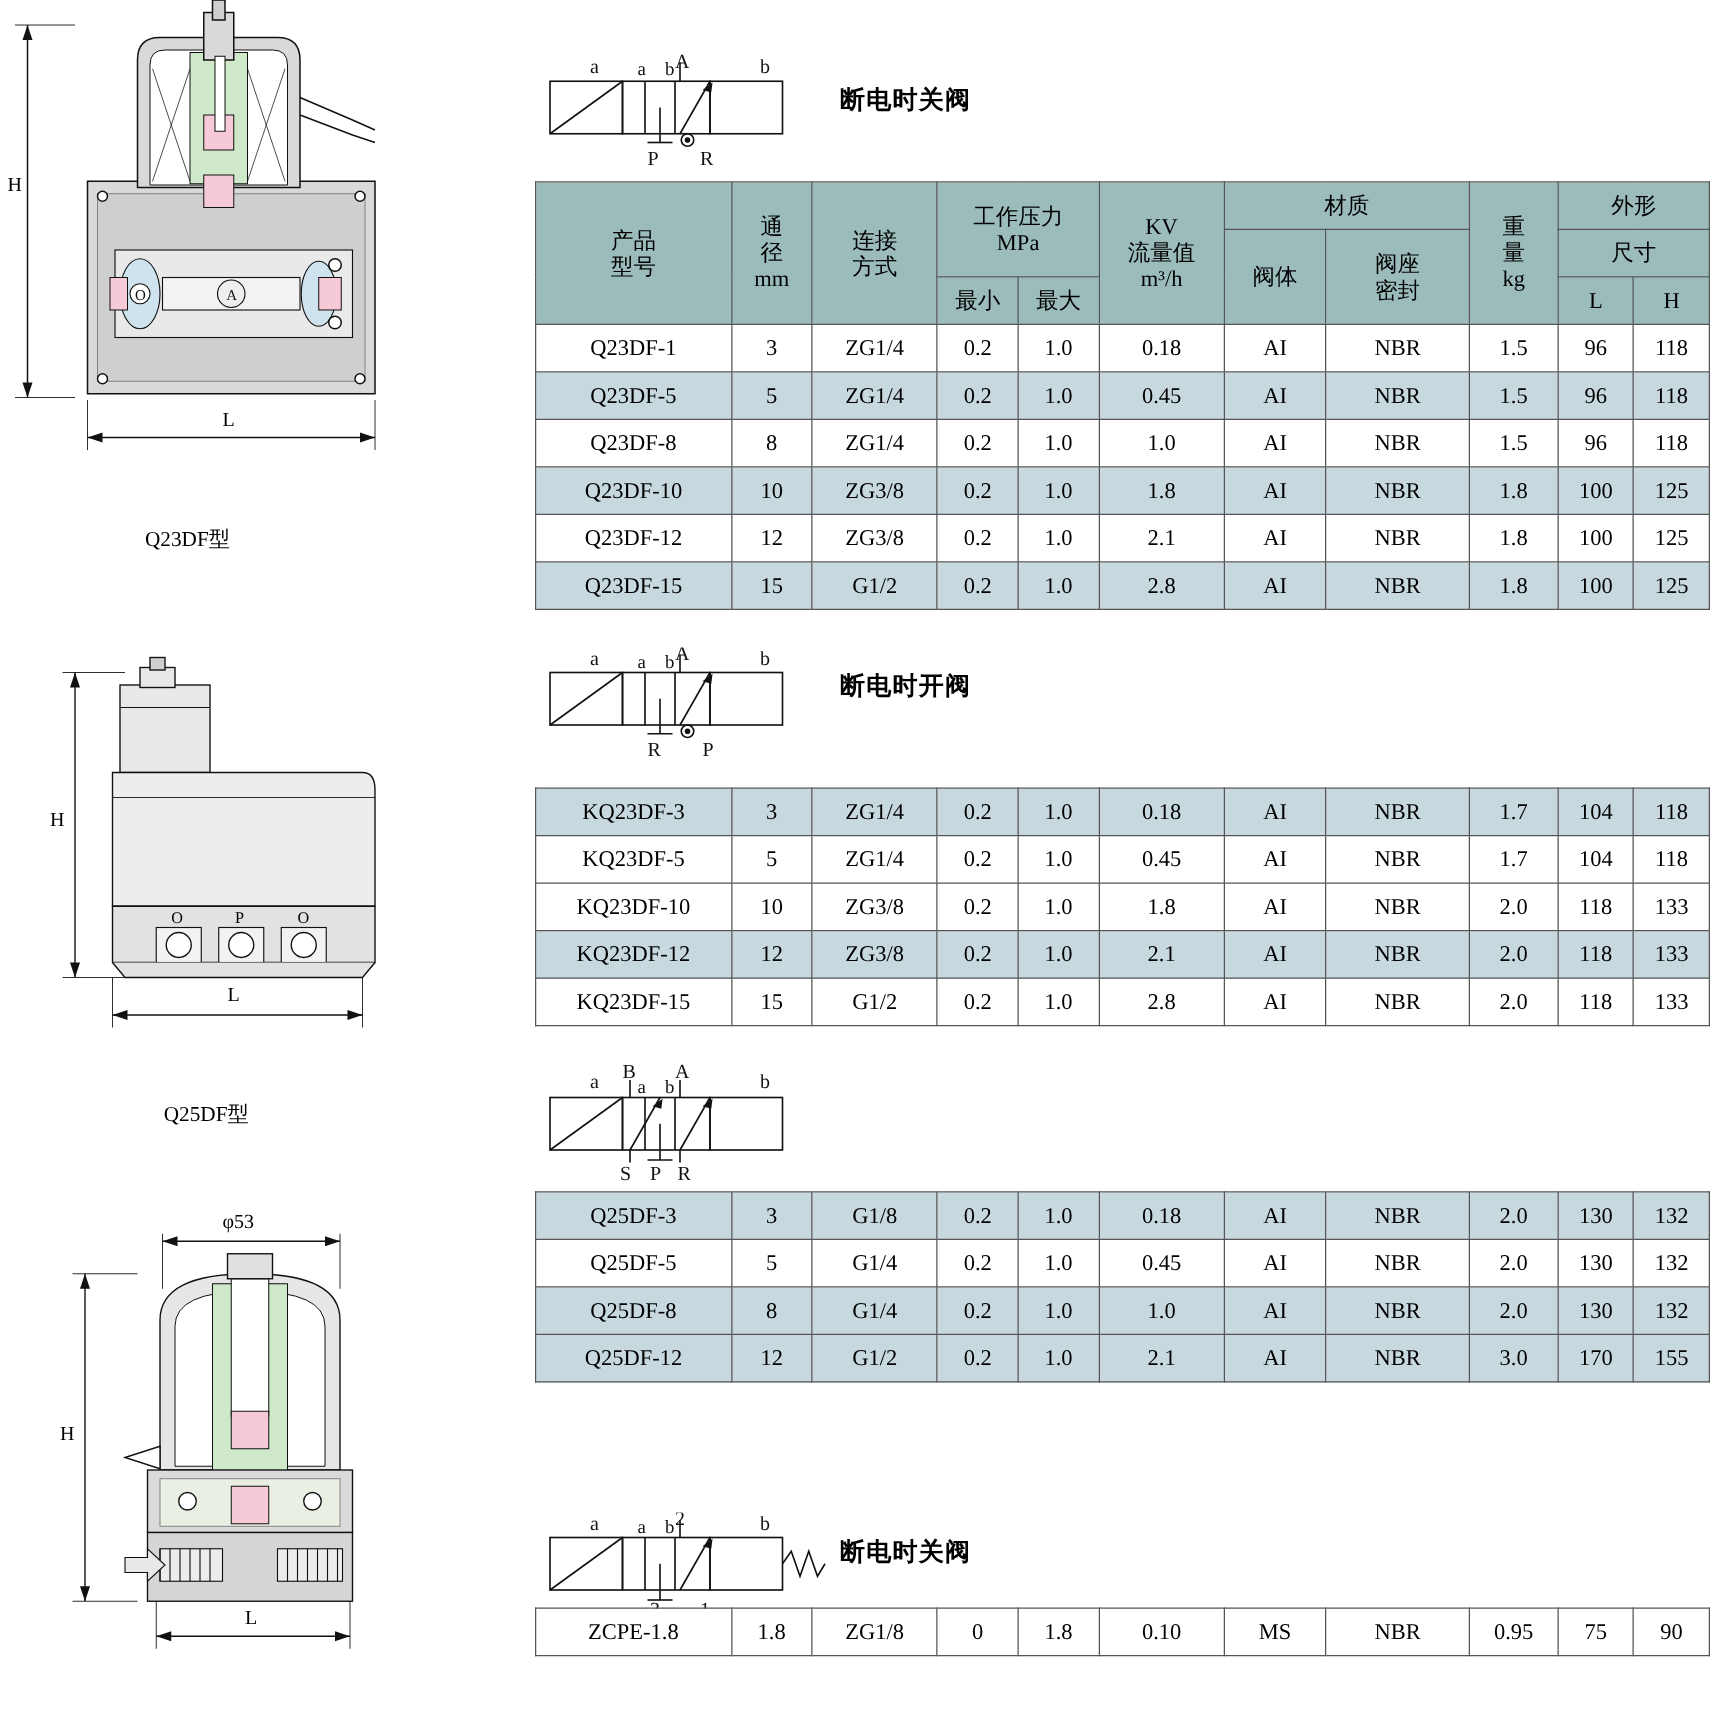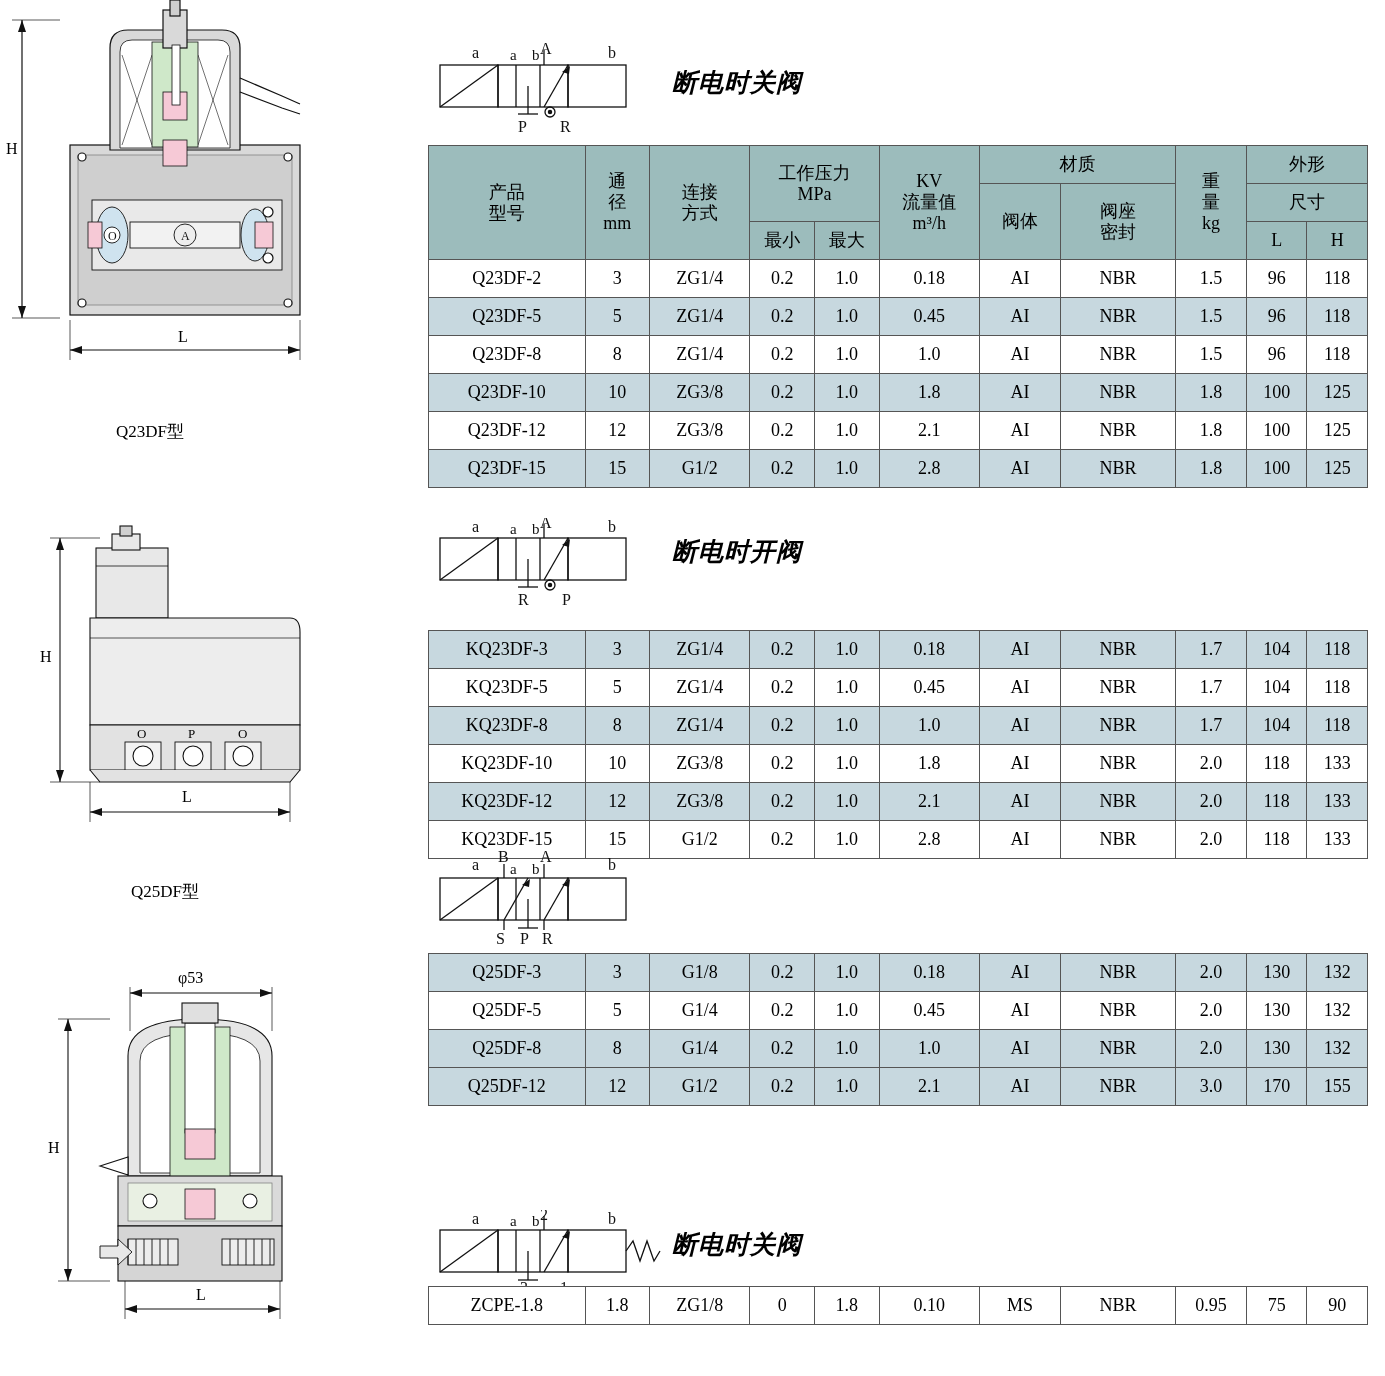--- a/index.html
+++ b/index.html
@@ -18,21 +18,21 @@
   .caption{
     text-align:center;font-size:17px;font-family:"Liberation Serif",serif;
   }
   .dimtext{position:absolute;font-size:16px;font-family:"Liberation Serif",serif;}
 
   svg{display:block;}
   .schematic{position:absolute;}
   .sect-title{
     position:absolute;
     font-family:"DejaVu Sans",sans-serif;
-    font-weight:bold;font-size:25px;letter-spacing:1px;font-style:italic;
+    font-weight:bold;font-size:20px;letter-spacing:1px;
   }
 
   table.spec{
     border-collapse:collapse;
     font-family:"Liberation Serif",serif;
     font-size:18px;
     table-layout:fixed;
   }
   table.spec td,table.spec th{
     border:1px solid #555;
@@ -305,21 +305,21 @@
       </tr>
       <tr>
         <td>最小</td>
         <td>最大</td>
         <td>L</td>
         <td>H</td>
       </tr>
     </thead>
     <tbody>
         <tr class="plain">
-          <td>Q23DF-2</td>
+          <td>Q23DF-1</td>
           <td>3</td>
           <td>ZG1/4</td>
           <td>0.2</td>
           <td>1.0</td>
           <td>0.18</td>
           <td>AI</td>
           <td>NBR</td>
           <td>1.5</td>
           <td>96</td>
           <td>118</td>
@@ -450,33 +450,20 @@
           <td>104</td>
           <td>118</td>
         </tr>
         <tr class="plain">
           <td>KQ23DF-5</td>
           <td>5</td>
           <td>ZG1/4</td>
           <td>0.2</td>
           <td>1.0</td>
           <td>0.45</td>
-          <td>AI</td>
-          <td>NBR</td>
-          <td>1.7</td>
-          <td>104</td>
-          <td>118</td>
-        </tr>
-        <tr class="alt">
-          <td>KQ23DF-8</td>
-          <td>8</td>
-          <td>ZG1/4</td>
-          <td>0.2</td>
-          <td>1.0</td>
-          <td>1.0</td>
           <td>AI</td>
           <td>NBR</td>
           <td>1.7</td>
           <td>104</td>
           <td>118</td>
         </tr>
         <tr class="plain">
           <td>KQ23DF-10</td>
           <td>10</td>
           <td>ZG3/8</td>

